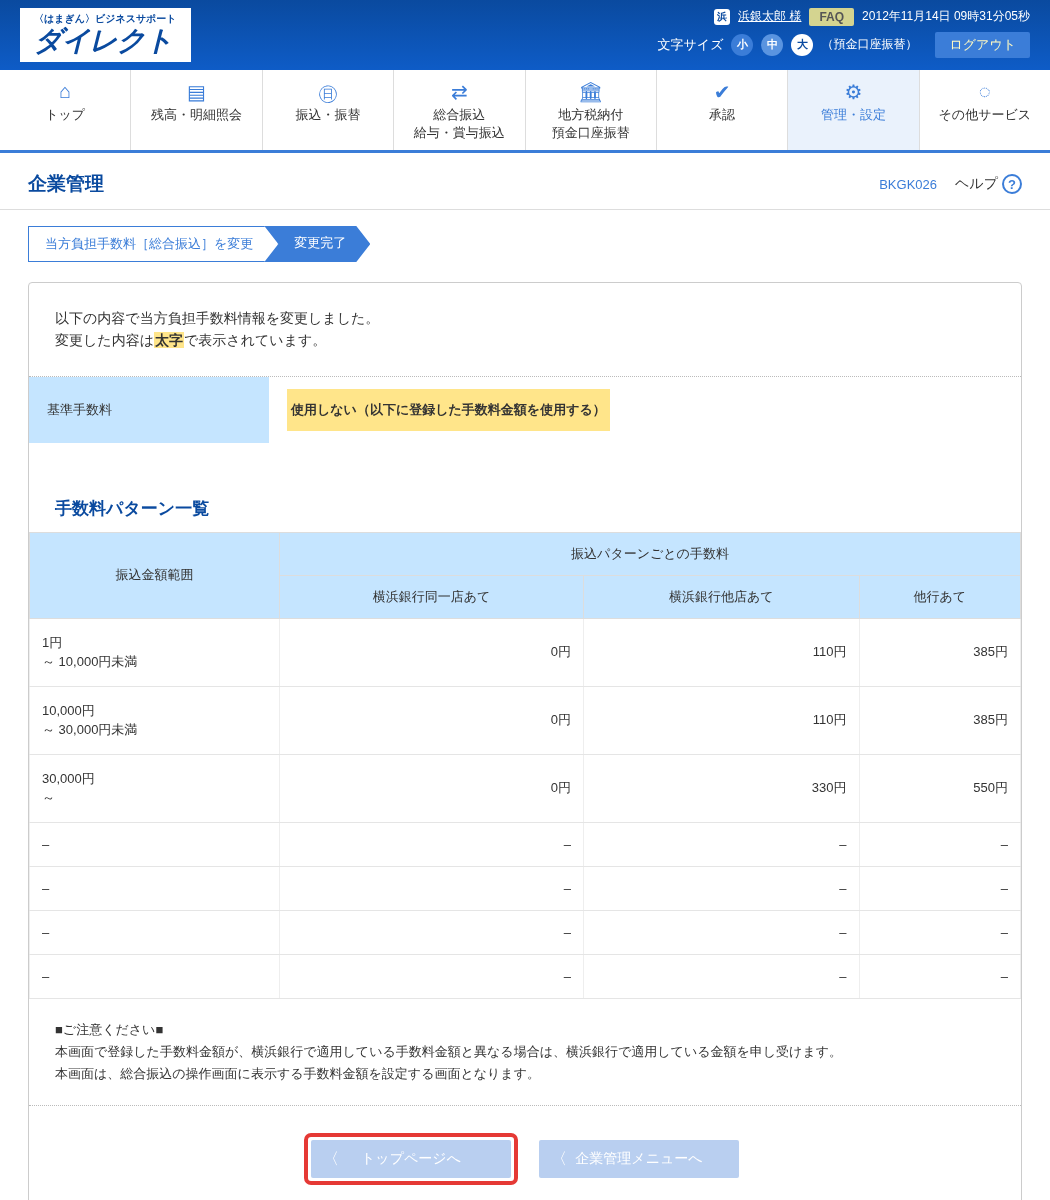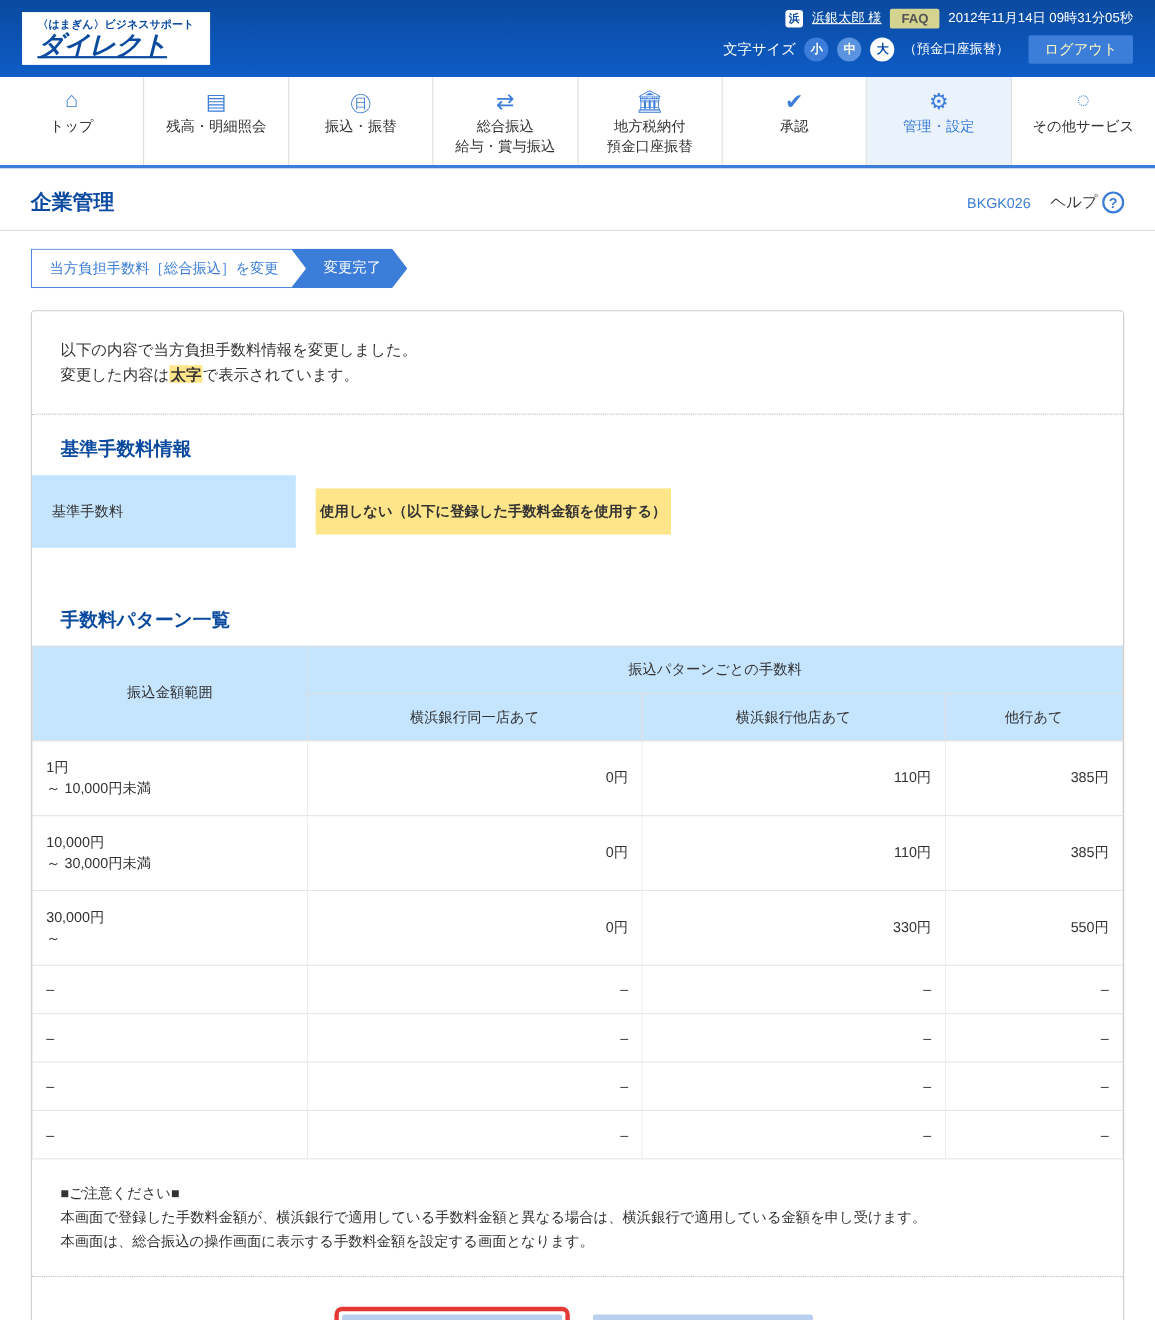--- a/index.html
+++ b/index.html
@@ -1,21 +1,21 @@
 <!DOCTYPE html>
 <html><head>
 <meta charset="utf-8">
 <style>
   * { box-sizing: border-box; margin: 0; padding: 0; }
   body { font-family: "Hiragino Kaku Gothic Pro", "Meiryo", sans-serif; font-size: 13px; color: #333; background: #fff; width: 1050px; }
   
   
   .header { background: linear-gradient(to bottom, #0a4a9f 0%, #0e5cc7 100%); color: #fff; display: flex; align-items: center; padding: 5px 20px 10px; height: 70px; position: relative; }
   .logo { flex: 0 0 auto; margin-right: auto; margin-top: 5px;}
-  .logo-main { font-size: 24px; font-weight: bold; font-style: italic; color: #fff; letter-spacing: -1px; text-decoration: underline; }
+  .logo-main { font-size: 28px; font-weight: bold; font-style: italic; color: #fff; letter-spacing: -1px; }
   .logo-wrap { background:#fff; color:#0a4a9f; padding: 4px 14px 2px; border-radius:0 0 0 0; display:inline-block; }
   .logo-wrap .logo-main{ color:#0a4a9f; }
   
   .header-right { display: flex; flex-direction: column; align-items: flex-end; gap: 6px; }
   .header-top-row { display: flex; align-items: center; gap: 8px; font-size: 12px; }
   .user-icon { background:#fff; color:#0a4a9f; font-weight:bold; padding:1px 3px; border-radius:3px; font-size:10px; }
   .faq-btn { background: #d4d490; color: #555; padding: 2px 10px; font-weight: bold; font-size: 12px; border-radius:2px; }
   .header-bottom-row { display: flex; align-items: center; gap: 8px; font-size: 13px; }
   .size-circle { display:inline-flex; width:22px; height:22px; border-radius:50%; align-items:center; justify-content:center; font-size:11px; font-weight:bold; }
   .size-small { background:#3b7dd8; color:#fff; }
@@ -143,21 +143,20 @@
 
   <div class="card">
     <div class="card-body">
       <div class="msg-line">以下の内容で当方負担手数料情報を変更しました。</div>
       <div class="msg-line">
         <span>変更した内容は</span><span class="bold-hl">太字</span><span>で表示されています。</span>
       </div>
     </div>
     <div class="dotted-divider"></div>
 
-    <div class="section-title">基準手数料情報</div>
     <div class="section-body" style="padding:0 0 24px;">
       <table class="info-table">
         <tbody>
             <tr>
           <td class="lbl">基準手数料</td>
           <td class="val"><span class="hl-value">使用しない（以下に登録した手数料金額を使用する）</span></td>
         </tr>
       </tbody>
         </table>
     </div>

